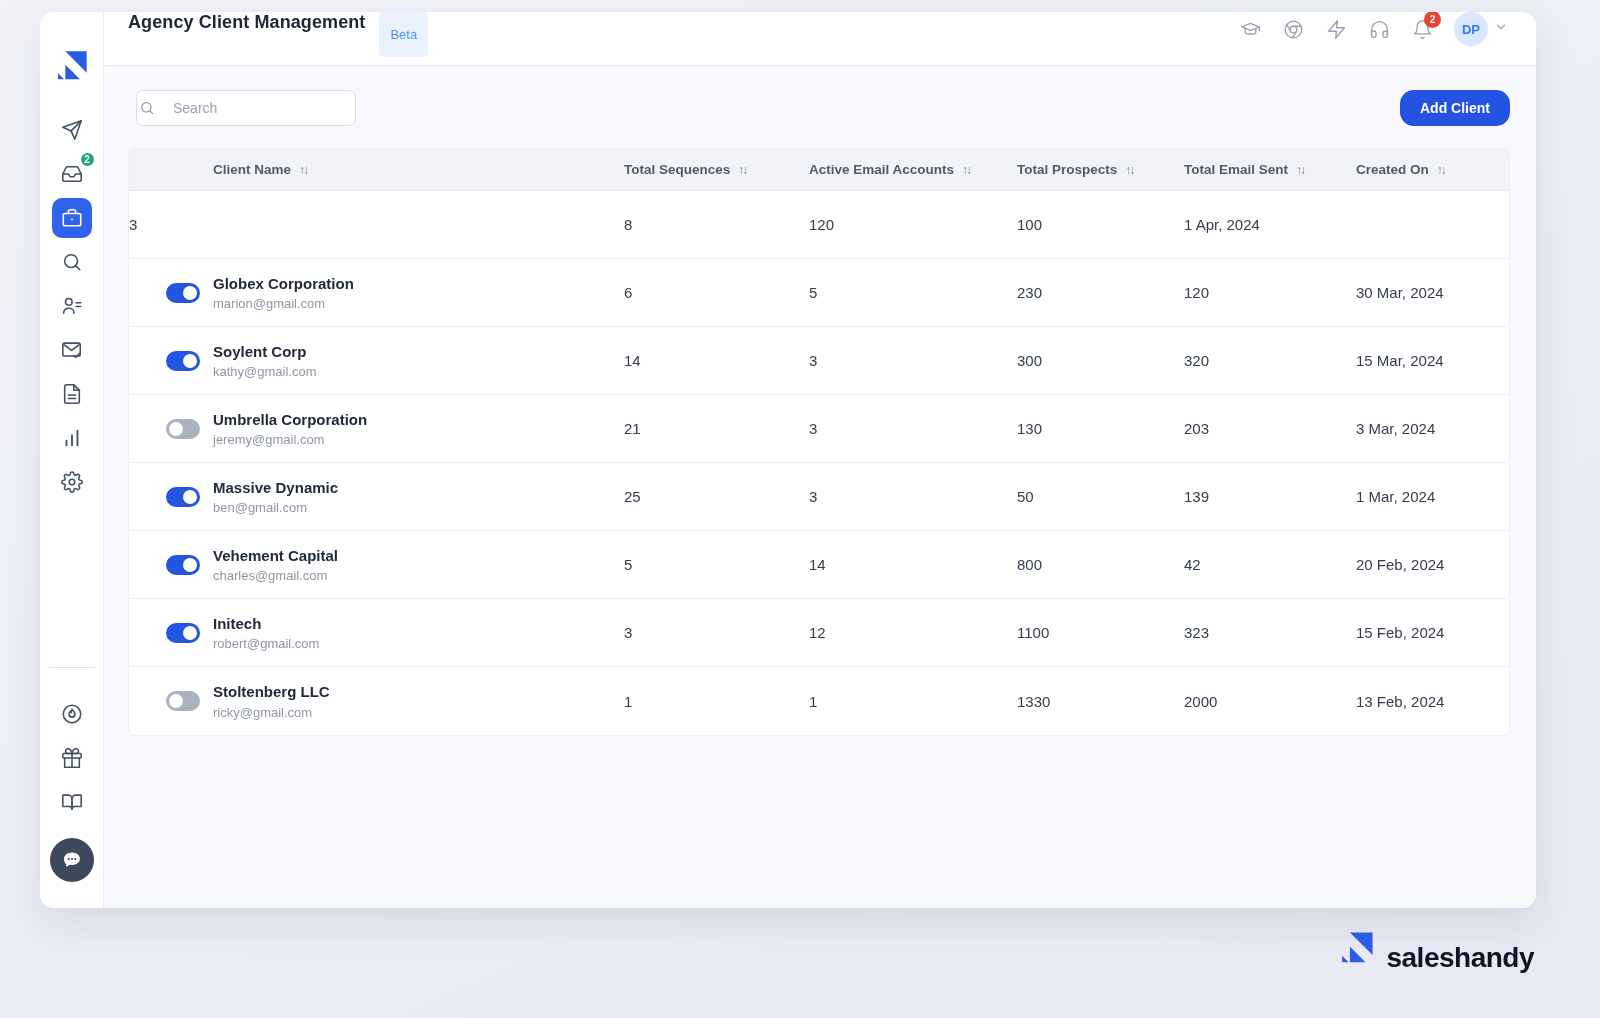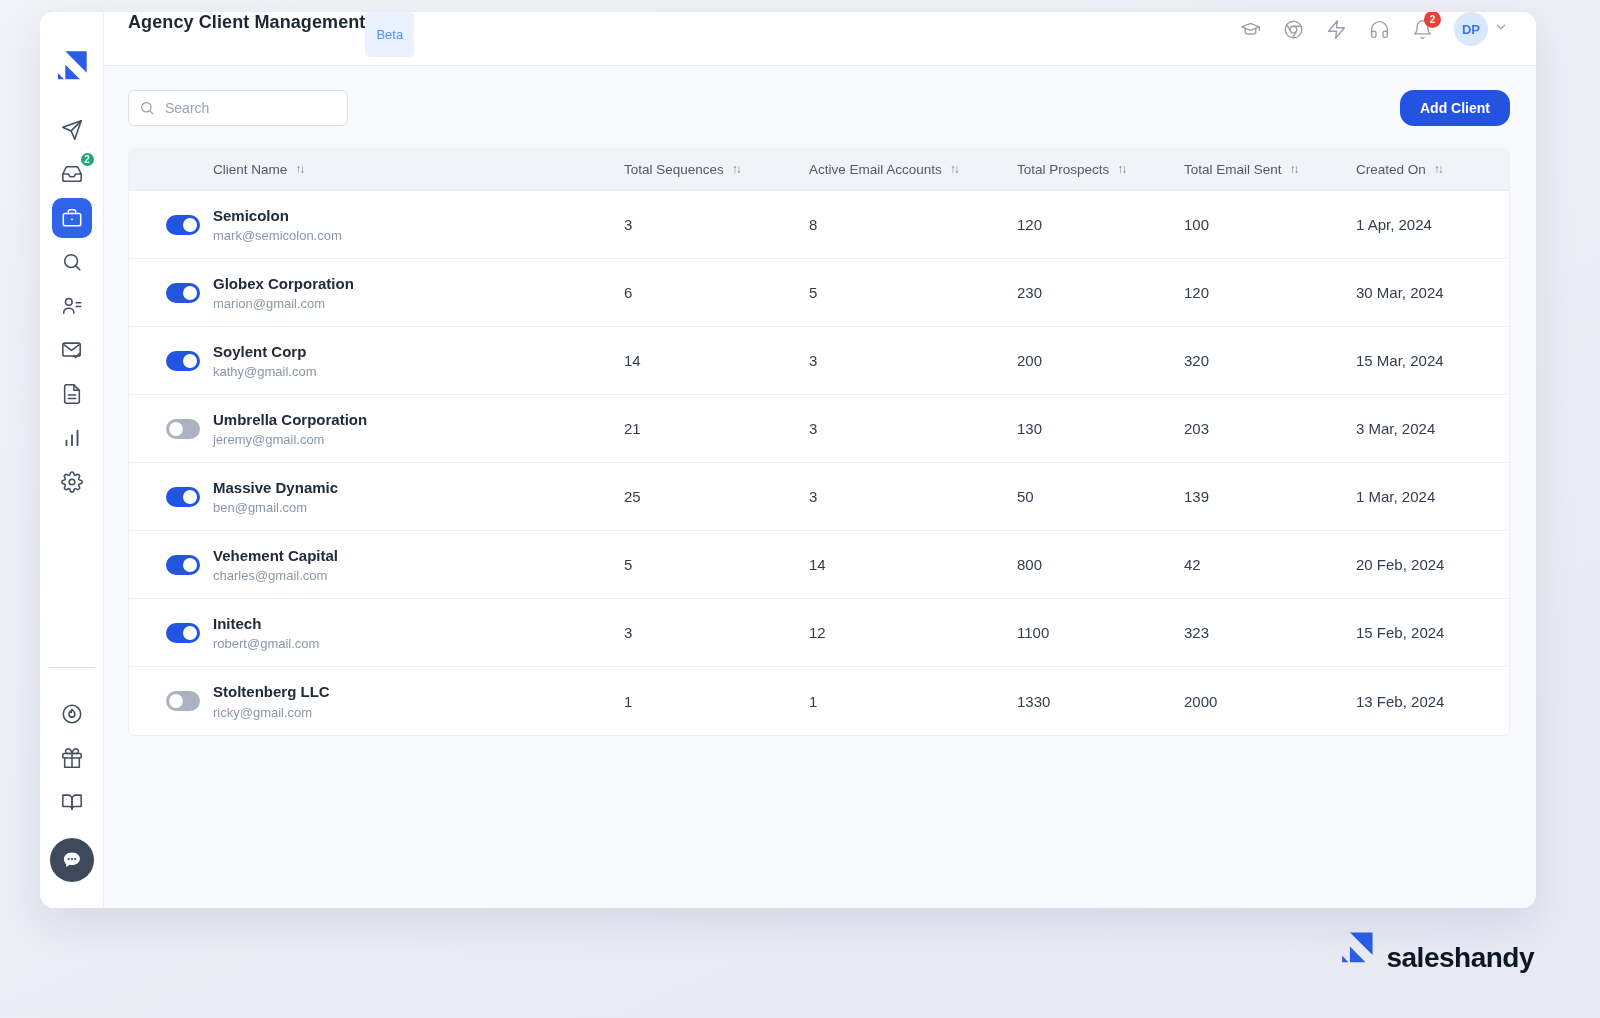--- a/index.html
+++ b/index.html
@@ -31,21 +31,21 @@
   .side-divider { width:46px; height:1px; background:#dde1e9; margin-bottom:22px; }
   .chat-fab { width:44px; height:44px; border-radius:50%; background:#3e4a5b; display:flex;
               align-items:center; justify-content:center; margin-top:12px; cursor:pointer; }
   .chat-fab svg { width:24px; height:24px; }
 
   
   .main { flex:1; display:flex; flex-direction:column; min-width:0; }
   .header { height:54px; flex:0 0 54px; background:#fff; border-bottom:1px solid #e9ebf1;
             display:flex; align-items:flex-start; padding:0 28px 0 24px; }
   .page-title { font-size:18px; font-weight:bold; color:#1e2634; letter-spacing:.1px; }
-  .beta-badge { background:#e9f2fe; color:#4e93f4; font-size:13px;
+  .beta-badge { margin-left:14px; background:#e9f2fe; color:#4e93f4; font-size:13px;
                 padding:15px 11px; border-radius:5px; }
   .header-right { margin-left:auto; display:flex; align-items:center; gap:21px; }
   .hicon { width:22px; height:22px; position:relative; cursor:pointer; display:flex;
            align-items:center; justify-content:center; }
   .hicon svg { width:21px; height:21px; stroke:#99a1af; stroke-width:1.6; fill:none;
                stroke-linecap:round; stroke-linejoin:round; }
   .noti-badge { position:absolute; top:-7px; right:-8px; min-width:17px; height:17px; border-radius:9px;
                 background:#e94235; color:#fff; font-size:10px; font-weight:bold; display:flex;
                 align-items:center; justify-content:center; padding:0 3px; }
   .profile { display:flex; align-items:center; gap:6px; cursor:pointer; }
@@ -55,31 +55,31 @@
               stroke-linecap:round; stroke-linejoin:round; }
 
   
   .content { flex:1; background:#f8f9fc; padding:24px 26px 0 24px; overflow:hidden; }
   .toolbar { display:flex; align-items:center; justify-content:space-between; }
   .search-wrap { position:relative; }
   .search-wrap svg { position:absolute; left:11px; top:10px; width:16px; height:16px;
                      stroke:#8d95a5; stroke-width:1.8; fill:none; stroke-linecap:round; }
   .search-input { width:220px; height:36px; border:1px solid #d9dee8; border-radius:6px;
                   background:#fff; padding:0 10px 0 36px; font-size:14px; color:#333d4e;
-                  font-family:"Liberation Sans", sans-serif; outline:none; }
+                  font-family:"Liberation Sans", sans-serif; outline:none;margin-left:8px; }
   .search-input::placeholder { color:#9aa3b2; }
   .add-btn { height:36px; padding:0 20px; background:#2353e0; color:#fff; border:none;
              border-radius:14px; font-size:14px; font-weight:bold; cursor:pointer;
              font-family:"Liberation Sans", sans-serif; }
 
   
   .table { margin-top:22px; background:#fff; border:1px solid #eef0f4; border-radius:6px; overflow:hidden; }
   .tgrid { display:grid; grid-template-columns:495px 185px 208px 167px 172px 1fr; align-items:center; }
   .thead { background:#f1f3f8; height:42px; border-bottom:1px solid #e7eaf0; }
-  .th { font-size:13.5px; font-weight:normal; color:#4f5b6c; display:flex; 
+  .th { font-size:13.5px; font-weight:bold; color:#4f5b6c; display:flex; align-items:center;
         gap:8px; cursor:pointer; }
   .th:first-child { padding-left:84px; }
   .sort { font-size:12px; color:#7d8799; letter-spacing:-2px; }
   .trow { height:68px; border-bottom:1px solid #edeff3; background:#fff; }
   .trow:last-child { border-bottom:none; }
   .client-cell { display:flex; align-items:center; padding-left:37px; gap:13px; }
   .toggle { width:34px; height:20px; border-radius:10px; position:relative; flex:0 0 34px; cursor:pointer; }
   .toggle .knob { position:absolute; top:3px; left:3px; width:14px; height:14px; border-radius:50%;
                   background:#fff; transition:left .1s; }
   .toggle.on { background:#2355e0; } .toggle.on .knob { left:17px; }
@@ -289,29 +289,20 @@
               <span>Total Email Sent</span>
               <span class="sort">↑↓</span>
             </div>
             <div class="th">
               <span>Created On</span>
               <span class="sort">↑↓</span>
             </div>
           </div>
           <div>
     <div class="tgrid trow">
-      <div class="client-cell">
-        <span class="toggle on">
-                    <span class="knob"></span>
-                  </span>
-        <span>
-          <div class="cname">Semicolon</div>
-          <div class="cemail">mark@semicolon.com</div>
-        </span>
-      </div>
       <div class="cell-num">3</div>
       <div class="cell-num">8</div>
       <div class="cell-num">120</div>
       <div class="cell-num">100</div>
       <div class="cell-num">1 Apr, 2024</div>
     </div>
 
     <div class="tgrid trow">
       <div class="client-cell">
         <span class="toggle on">
@@ -334,21 +325,21 @@
         <span class="toggle on">
                     <span class="knob"></span>
                   </span>
         <span>
           <div class="cname">Soylent Corp</div>
           <div class="cemail">kathy@gmail.com</div>
         </span>
       </div>
       <div class="cell-num">14</div>
       <div class="cell-num">3</div>
-      <div class="cell-num">200</div>
+      <div class="cell-num">300</div>
       <div class="cell-num">320</div>
       <div class="cell-num">15 Mar, 2024</div>
     </div>
 
     <div class="tgrid trow">
       <div class="client-cell">
         <span class="toggle off">
                     <span class="knob"></span>
                   </span>
         <span>

